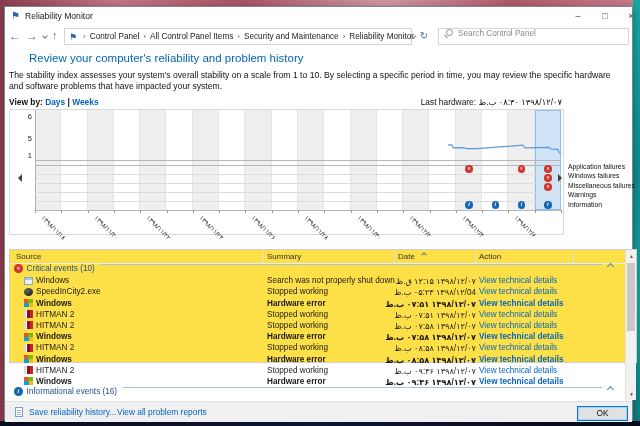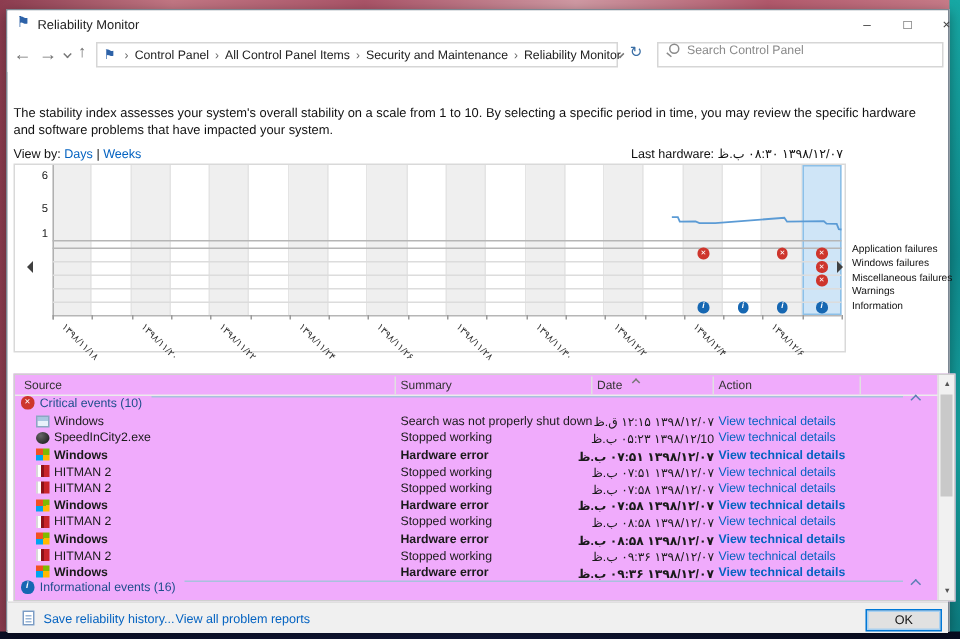--- a/index.html
+++ b/index.html
@@ -27,21 +27,21 @@
   .chev-down{transform:rotate(225deg);}
   .chev-up{transform:rotate(45deg);}
   .refreshbtn{position:absolute;left:410px;top:3px;width:18px;height:17px;text-align:center;font-size:10px;color:#3a6ea5;line-height:16px;}
   .searchbox{position:absolute;left:433px;top:3px;width:191px;height:17px;border:1px solid #d6d6d6;display:flex;}
   .mag{position:relative;width:7px;height:7px;border:1.2px solid #8a8a8a;border-radius:50%;margin:0 5px 0 7px;}
   .mag::after{content:"";position:absolute;left:-3px;top:6px;width:4px;height:1.2px;background:#8a8a8a;transform:rotate(40deg);}
   .search-ph{font-size:8.2px;color:#8a8a8a;}
   
   .heading{position:absolute;left:24px;top:45px;font-size:11.5px;color:#0066b4;}
   .desc{position:absolute;left:4px;top:63px;width:618px;font-size:8.6px;line-height:10.5px;color:#111;}
-  .viewby{position:absolute;left:4px;top:90px;font-size:8.4px;color:#111;}
+  .viewby{position:absolute;left:4px;top:90px;font-size:8.4px;color:#111;font-weight:bold;}
   .link{color:#0563c1;cursor:pointer;text-decoration:none;}
   .lastupd{position:absolute;right:70px;top:90px;font-size:8.4px;color:#111;}
   
   .chartbox{position:absolute;left:4px;top:102px;width:555px;height:126px;border:1px solid #d9d9d9;background:#fff;}
   .ylab{position:absolute;width:20px;text-align:right;font-size:7.5px;color:#222;}
   .cols{position:absolute;left:25px;top:0;width:526px;height:99.5px;display:flex;}
   .col{height:100%;border-right:1px solid #e4e4e4;}
   .axis{position:absolute;left:25px;top:0;width:1px;height:103px;background:#b0b0b0;}
   .hline{position:absolute;left:25px;width:526px;height:1px;background:#b6b6b6;}
   .rowline{position:absolute;left:25px;width:526px;height:1px;background:#dcdcdc;}
@@ -50,21 +50,21 @@
   .xlab{position:absolute;font-size:6.5px;color:#333;transform:rotate(45deg);transform-origin:0 0;white-space:nowrap;}
   .ic{position:absolute;width:7.5px;height:7.5px;border-radius:50%;color:#fff;text-align:center;}
   .ic-err{background:#ce352c;font-size:4.6px;line-height:7.5px;}
   .ic-inf{background:#1667b2;font-size:5.6px;line-height:7px;font-weight:bold;font-style:italic;}
   .arrowL{position:absolute;width:0;height:0;border:4px solid transparent;border-right-color:#404040;}
   .arrowR{position:absolute;width:0;height:0;border:4px solid transparent;border-left-color:#404040;}
   .legend{position:absolute;left:563px;top:155px;width:68px;}
   .legend div{font-size:6.8px;line-height:9.4px;color:#111;white-space:nowrap;}
   
   .dettitle{position:absolute;left:4px;top:231px;font-size:8.4px;color:#111;}
-  .tbl{position:absolute;left:4px;top:242px;width:628px;height:152px;border:1px solid #cfcfcf;background:#f0abfc;}
+  .tbl{position:absolute;left:4px;top:242px;width:628px;height:114px;border:1px solid #cfcfcf;background:#fde047;}
   .thead{position:absolute;left:0;top:0;width:100%;height:14px;border-bottom:1px solid #ececec;}
   .th{position:absolute;top:2px;font-size:8px;color:#333;}
   .thsep{position:absolute;top:1px;height:12px;width:1px;background:#e0e0e0;}
   .sortchev{position:absolute;left:412px;top:3px;}
   .tbody{position:absolute;left:0;top:14px;width:615px;}
   .trow{position:relative;height:11.2px;font-size:8.2px;color:#1a1a1a;}
   .trow.bold{font-weight:bold;}
   .cell{position:absolute;top:1px;white-space:nowrap;}
   .c-src{left:26px;} .c-sum{left:257px;} .c-date{left:386px;width:80px;text-align:left;} .c-act{left:469px;}
   .rowic{position:absolute;left:14px;top:1.5px;width:9px;height:8px;}
@@ -125,20 +125,21 @@
           </span>
         <span class="crumb-dd chev chev-down"></span>
       </div>
       <span class="refreshbtn">↻</span>
       <div class="searchbox">
         <span class="mag"></span>
         <span class="search-ph">Search Control Panel</span>
       </div>
     </div>
 
+    <div class="heading">Review your computer's reliability and problem history</div>
     <div class="desc">The stability index assesses your system's overall stability on a scale from 1 to 10. By selecting a specific period in time, you may review the specific hardware and software problems that have impacted your system.</div>
     <div class="viewby">
       <span>View by:</span>
       <span class="link">Days</span>
       <span>|</span>
       <span class="link">Weeks</span>
     </div>
     <div class="lastupd">
       <span>Last hardware:</span>
       <span dir="rtl">۱۳۹۸/۱۲/۰۷ ۰۸:۳۰ ب.ظ</span>
@@ -256,21 +257,21 @@
             <span class="rowic i-window"></span>
             <span class="cell c-src">Windows</span>
             <span class="cell c-sum">Search was not properly shut down</span>
             <span class="cell c-date" dir="rtl">۱۳۹۸/۱۲/۰۷ ۱۲:۱۵ ق.ظ</span>
             <span class="cell c-act link">View technical details</span>
           </div>
           <div class="trow">
             <span class="rowic i-dark"></span>
             <span class="cell c-src">SpeedInCity2.exe</span>
             <span class="cell c-sum">Stopped working</span>
-            <span class="cell c-date" dir="rtl">۱۳۹۸/۱۲/10 ۰۵:۲۳ ب.ظ</span>
+            <span class="cell c-date" dir="rtl">۱۳۹۸/۱۲/04 ۰۵:۲۳ ب.ظ</span>
             <span class="cell c-act link">View technical details</span>
           </div>
           <div class="trow bold">
             <span class="rowic i-winlogo"></span>
             <span class="cell c-src">Windows</span>
             <span class="cell c-sum">Hardware error</span>
             <span class="cell c-date" dir="rtl">۱۳۹۸/۱۲/۰۷ ۰۷:۵۱ ب.ظ</span>
             <span class="cell c-act link">View technical details</span>
           </div>
           <div class="trow">

